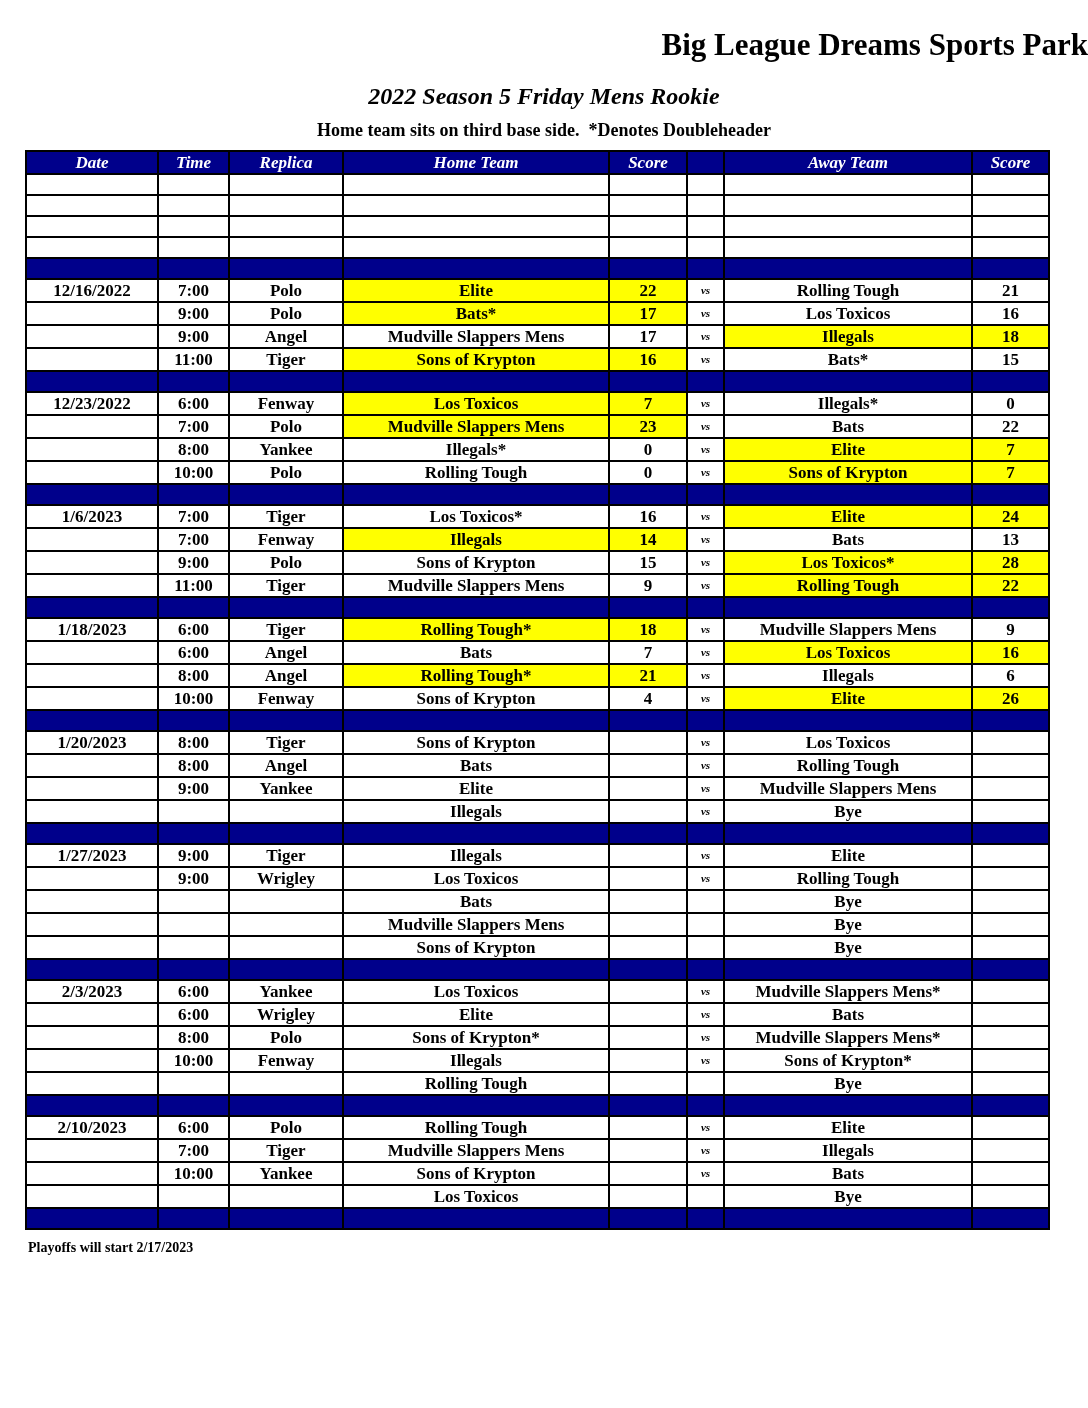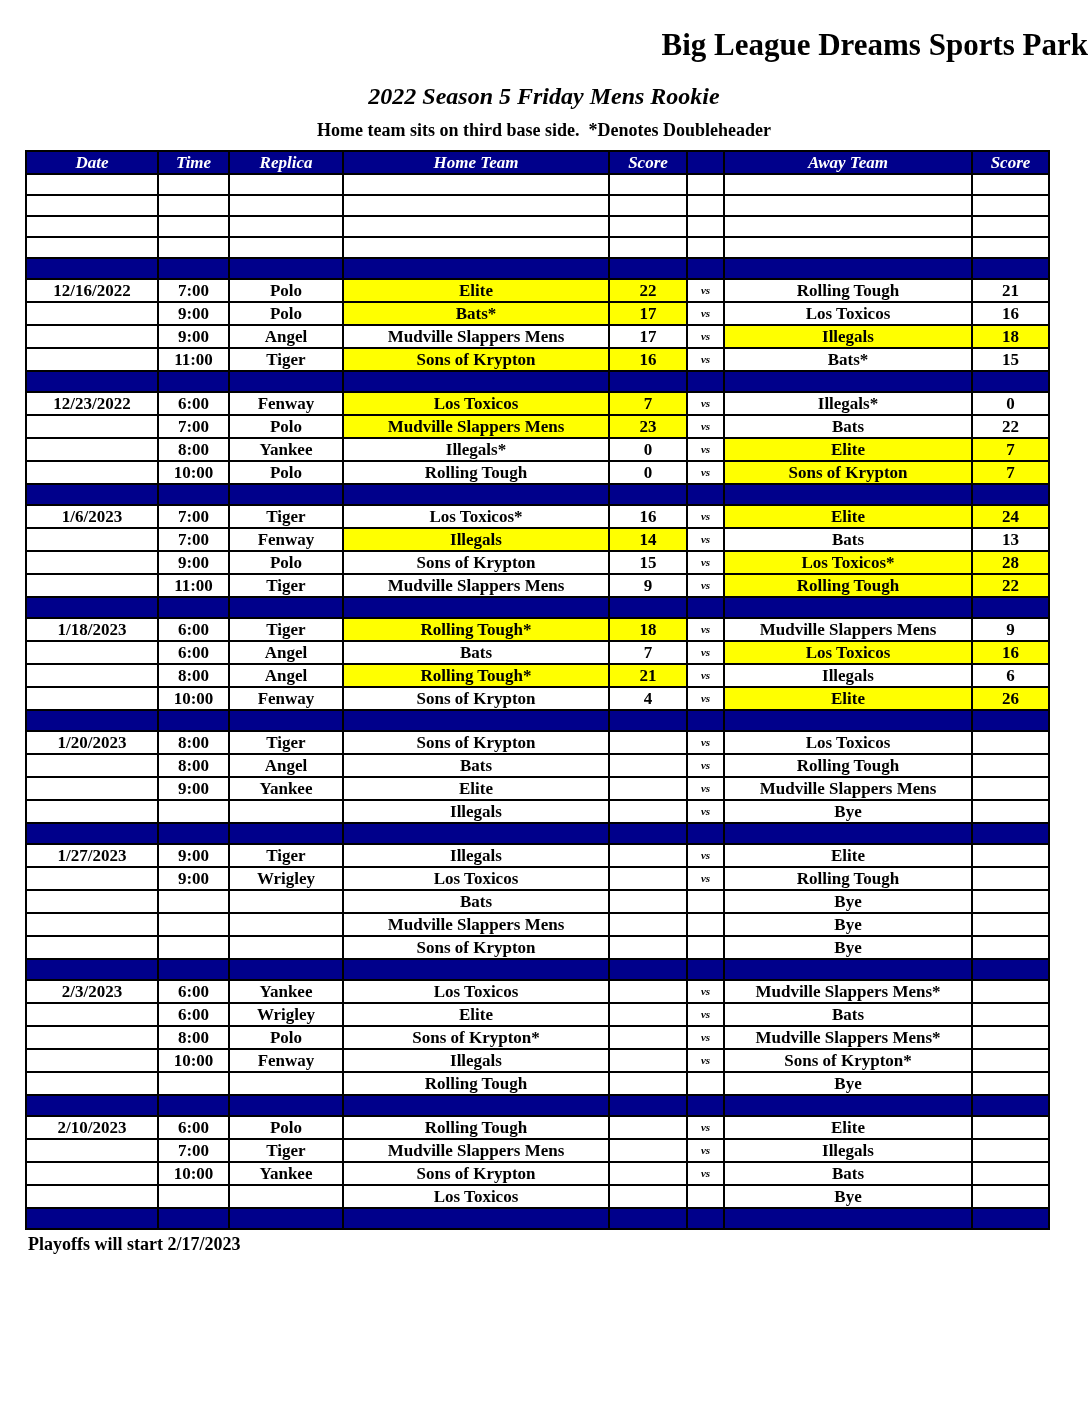--- a/index.html
+++ b/index.html
@@ -25,21 +25,21 @@
     height: 21px; line-height: 21px;
     padding: 0 2px;
     text-align: center; vertical-align: middle;
     font-size: 17px; font-weight: bold;
     overflow: hidden; white-space: nowrap;
   }
   .sched thead th { background: var(--navy); color: #fff; font-size: 17px; font-style: italic; }
   tr.sep td { background: var(--navy); }
   td.hl { background: var(--hl); }
   td.vs-cell { font-style: italic; font-size: 11px; }
-  .footer { font-size: 18px; margin: 4px 0 0 28px; }
+  .footer { font-size: 14px; margin: 10px 0 0 28px; }
 </style>
 </head>
 <body>
 
 <div class="title">Big League Dreams Sports Park</div>
 <div class="subtitle">2022 Season 5 Friday Mens Rookie</div>
 <div class="tagline">Home team sits on third base side.  *Denotes Doubleheader</div>
 
 <table class="sched">
   <colgroup>

